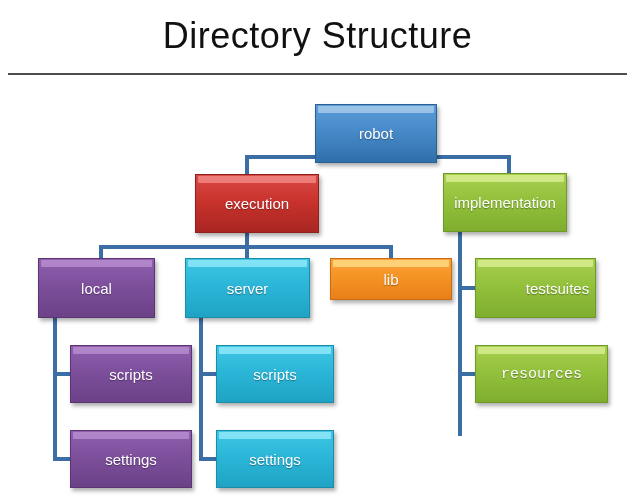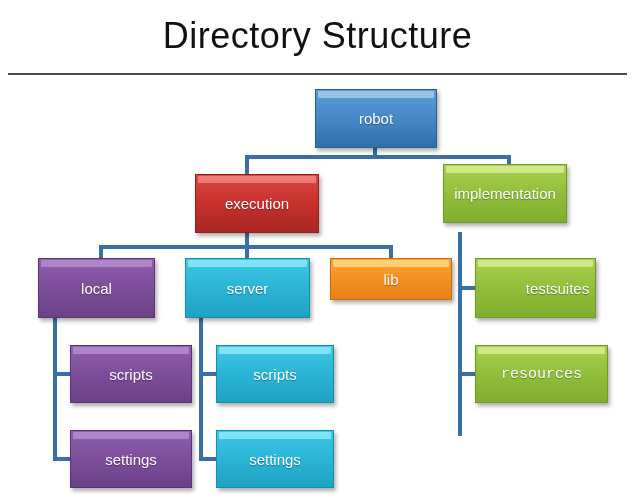--- a/index.html
+++ b/index.html
@@ -78,21 +78,21 @@
     position: absolute;
     left: 2px;
     right: 2px;
     top: 1px;
     height: 7px;
     z-index: 2;
     background: rgba(255,255,255,0.45);
     border-radius: 1px;
   }
 
-  .n-blue   { background: linear-gradient(180deg, #5b9bd8 0%, #4a8ccb 40%, #2f6fab 100%); border-color:#2a5f92; }
+  .n-blue   { background: linear-gradient(180deg, #5b9bd8 0%, #4a8ccb 40%, #2f6fab 100%); border-color:#2a5f92;margin-top:15px; }
   .n-red    { background: linear-gradient(180deg, #d94a45 0%, #c9322d 45%, #a92622 100%); border-color:#8e211d; }
   .n-green  { background: linear-gradient(180deg, #a8cf50 0%, #93c13c 45%, #7fae2f 100%); border-color:#6f9a28; }
   .n-purple { background: linear-gradient(180deg, #8f5fae 0%, #7d4f9c 45%, #6b4187 100%); border-color:#5a3572; }
   .n-cyan   { background: linear-gradient(180deg, #3fc6e3 0%, #2bb6d8 45%, #1fa3c4 100%); border-color:#1b8ca9; }
   .n-orange { background: linear-gradient(180deg, #faa23a 0%, #f59324 45%, #e8801a 100%); border-color:#c96c13; }
 
   .n-blue::before   { background: rgba(255,255,255,0.40); }
   .n-red::before    { background: rgba(255,170,165,0.55); }
   .n-green::before  { background: rgba(226,243,160,0.70); }
   .n-purple::before { background: rgba(205,165,225,0.55); }
@@ -131,21 +131,21 @@
   <div class="connector" style="left:199px;top:457px; width:19px; height:4px;"></div>
 
   <div class="node n-blue" style="left:315px; top:89px;  width:122px; height:59px;">
     <span class="label">robot</span>
   </div>
 
   <div class="node n-red" style="left:183px; top:174px; width:124px; height:59px;margin-left:12px;">
     <span class="label">execution</span>
   </div>
 
-  <div class="node n-green" style="left:443px; top:164px; width:124px; height:59px;">
+  <div class="node n-green" style="left:443px; top:173px; width:124px; height:59px;">
     <span class="label">implementation</span>
   </div>
 
   <div class="node n-purple" style="left:38px;  top:258px; width:117px; height:60px;">
     <span class="label">local</span>
   </div>
 
   <div class="node n-cyan" style="left:185px; top:258px; width:125px; height:60px;">
     <span class="label">server</span>
   </div>

